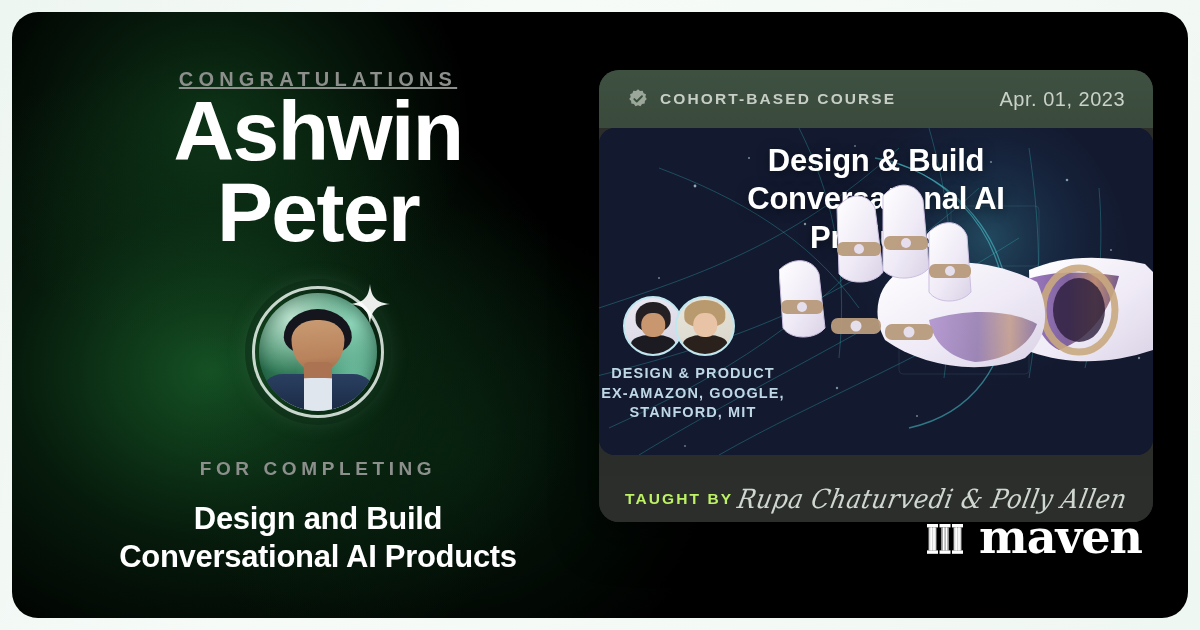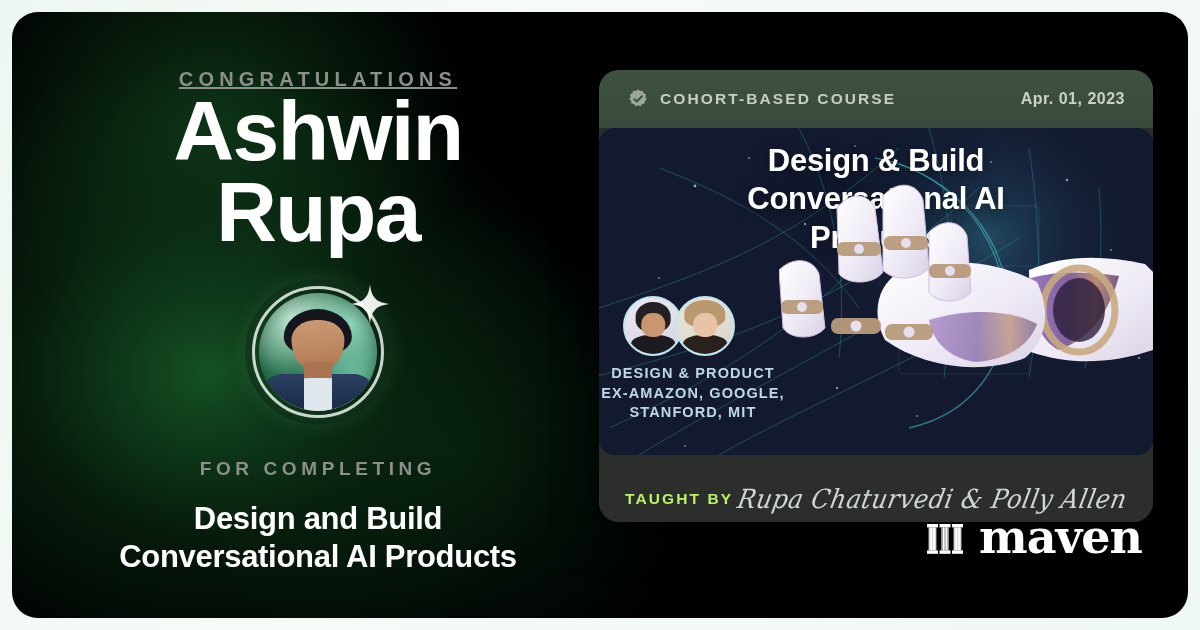--- a/index.html
+++ b/index.html
@@ -127,21 +127,21 @@
     position:absolute; left:0; top:0; width:100%; height:58px;
     background:linear-gradient(180deg,#3e5141 0%,#3a4a3c 100%);
     display:flex; align-items:center; padding:0 28px;
   }
   .cc-head .badge{ width:22px; height:22px; flex:0 0 22px; margin-right:11px; }
   .cc-head .kicker{
     font-size:15.5px; font-weight:700; letter-spacing:2.1px;
     color:#c6cec6; text-transform:uppercase;
   }
   .cc-head .date{
-    margin-left:auto; font-size:16px; font-weight:700; letter-spacing:.5px;
+    margin-left:auto; font-size:20px; font-weight:400; letter-spacing:.5px;
     color:#c9d1c9;
   }
 
   
   .thumb{
     position:absolute; left:0; top:58px; width:100%; height:327px;
     border-radius:16px; overflow:hidden;
     background:#131a30;
   }
   .thumb-globe{
@@ -228,21 +228,21 @@
     <div class="card-glow-a"></div>
     <div class="card-glow-b"></div>
     <div class="card-glow-c"></div>
 
     <div class="left">
 
       <div class="congrats">CONGRATULATIONS</div>
 
       <div class="recipient">
         <span>Ashwin</span>
-        <span class="ln2">Rupa</span>
+        <span class="ln2">Peter</span>
       </div>
 
       <div class="avatar-wrap">
         <div class="avatar-photo">
           <div class="p-hair"></div>
           <div class="p-face"></div>
           <div class="p-neck"></div>
           <div class="p-shirt"></div>
           <div class="p-suitL"></div>
           <div class="p-suitR"></div>

